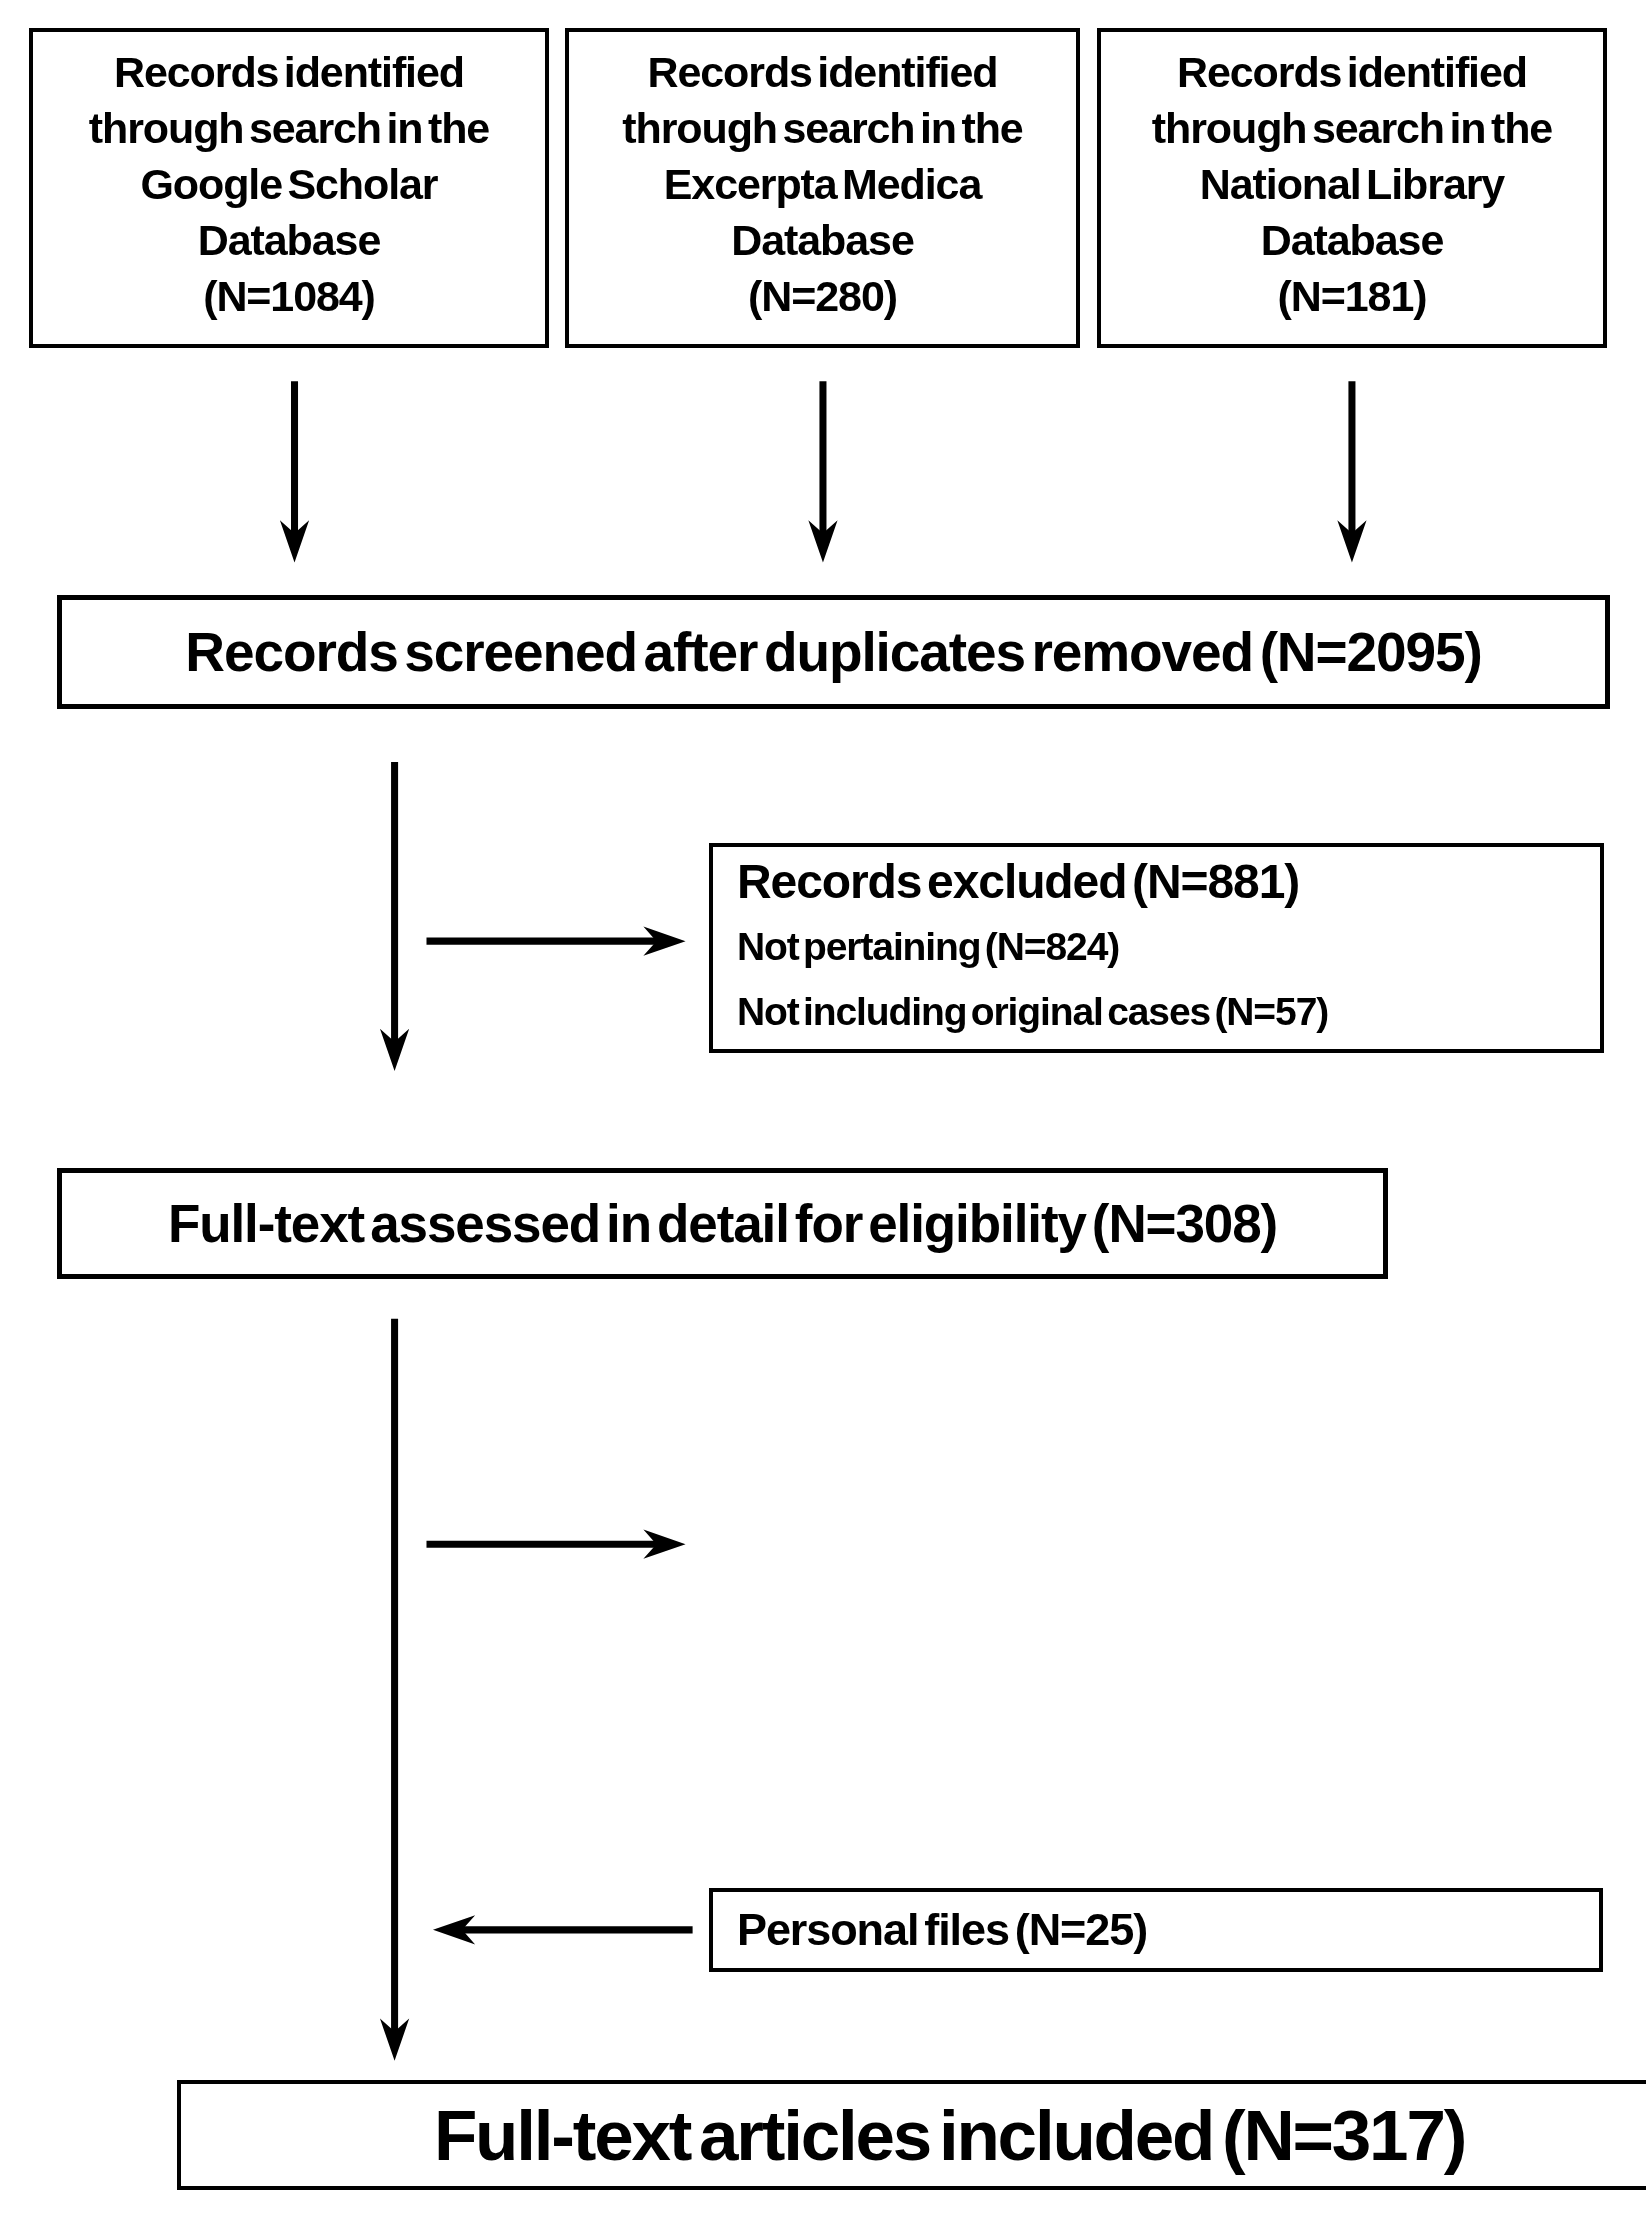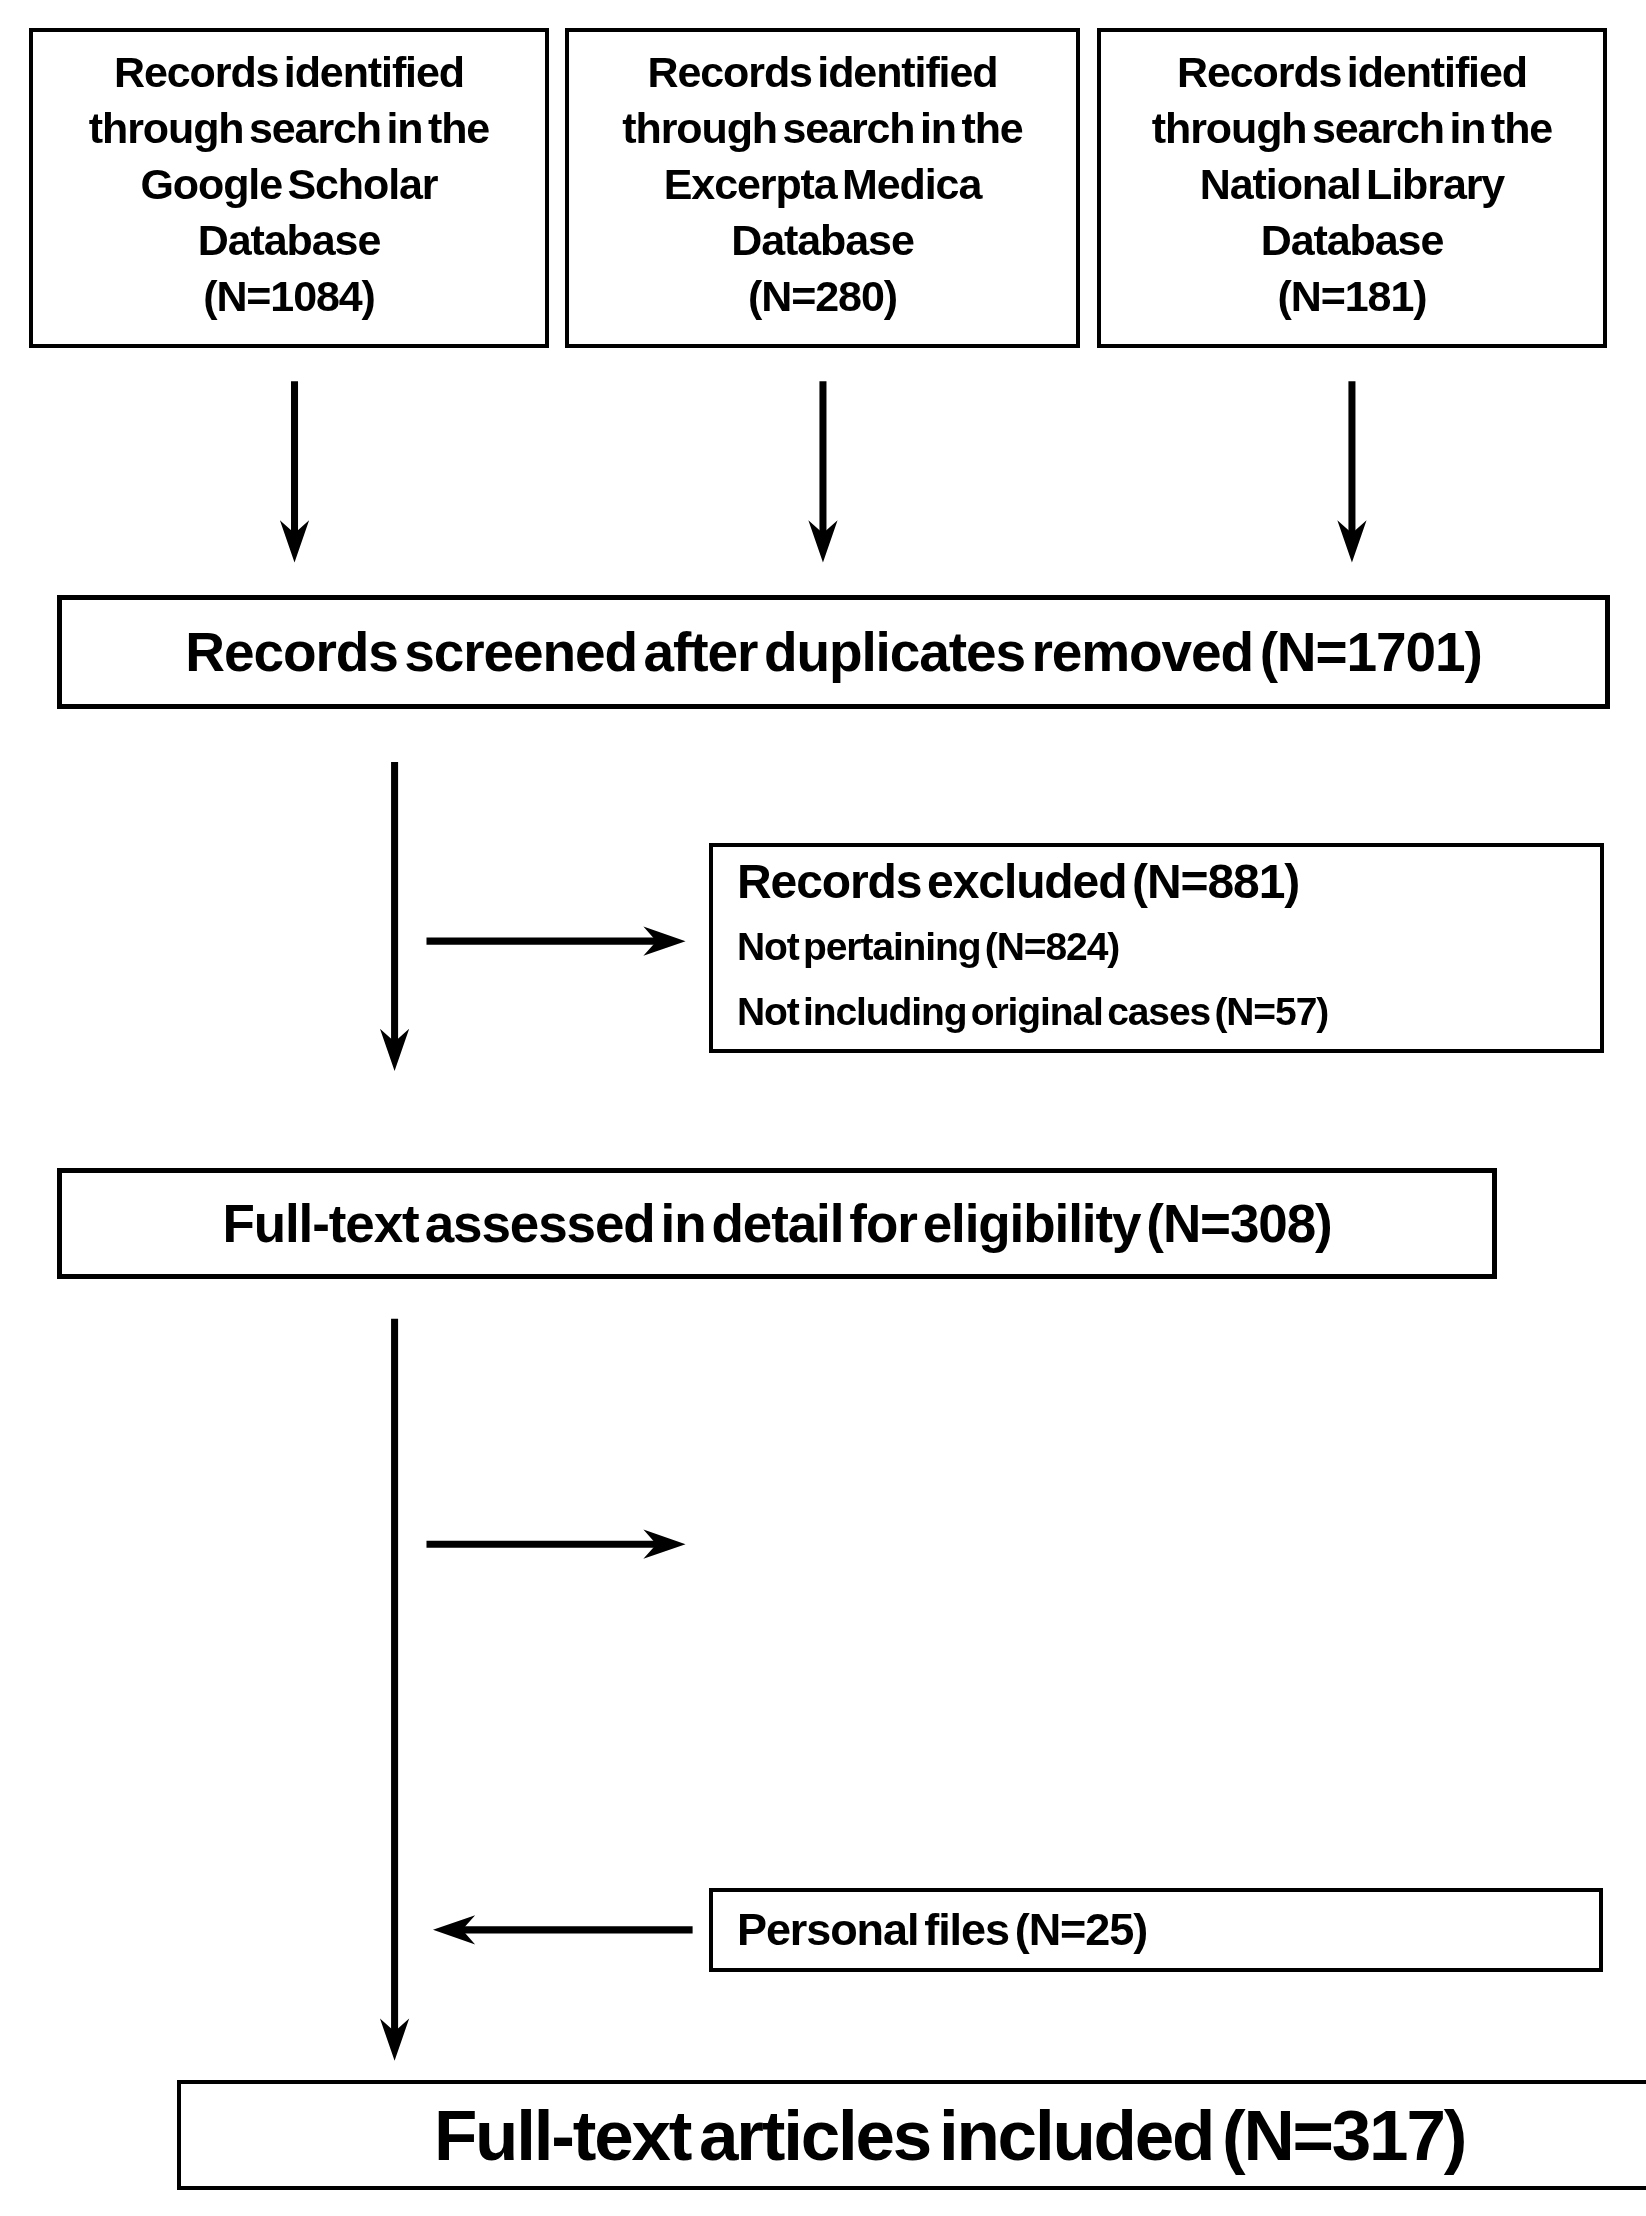--- a/index.html
+++ b/index.html
@@ -113,29 +113,29 @@
 Excerpta Medica
 Database
 (N=280)</div>
 
   <div class="box source-box" id="box-nlm" style="left:1097px; top:28px; width:510px; height:320px;">Records identified
 through search in the
 National Library
 Database
 (N=181)</div>
 
-  <div class="box thickborder centered" id="box-screened" style="left:57px; top:595px; width:1553px; height:114px;">Records screened after duplicates removed (N=1701)</div>
+  <div class="box thickborder centered" id="box-screened" style="left:57px; top:595px; width:1553px; height:114px;">Records screened after duplicates removed (N=2095)</div>
 
   <div class="box excl-box" id="box-excluded1" style="left:709px; top:843px; width:895px; height:210px;">
     <div class="excl-title">Records excluded (N=881)</div>
     <div class="excl-reason">Not pertaining (N=824)</div>
     <div class="excl-reason">Not including original cases (N=57)</div>
   </div>
 
-  <div class="box thickborder centered" id="box-assessed" style="left:57px; top:1168px; width:1440px; height:111px;">Full-text assessed in detail for eligibility (N=308)</div>
+  <div class="box thickborder centered" id="box-assessed" style="left:57px; top:1168px; width:1331px; height:111px;">Full-text assessed in detail for eligibility (N=308)</div>
 
 
   <div class="box" id="box-personal" style="left:709px; top:1888px; width:894px; height:84px;">Personal files (N=25)</div>
 
   <div class="box centered" id="box-included" style="left:177px; top:2080px; width:1545px; height:110px;">Full-text articles included (N=317)</div>
 
 </div>
 
 
 </body></html>

